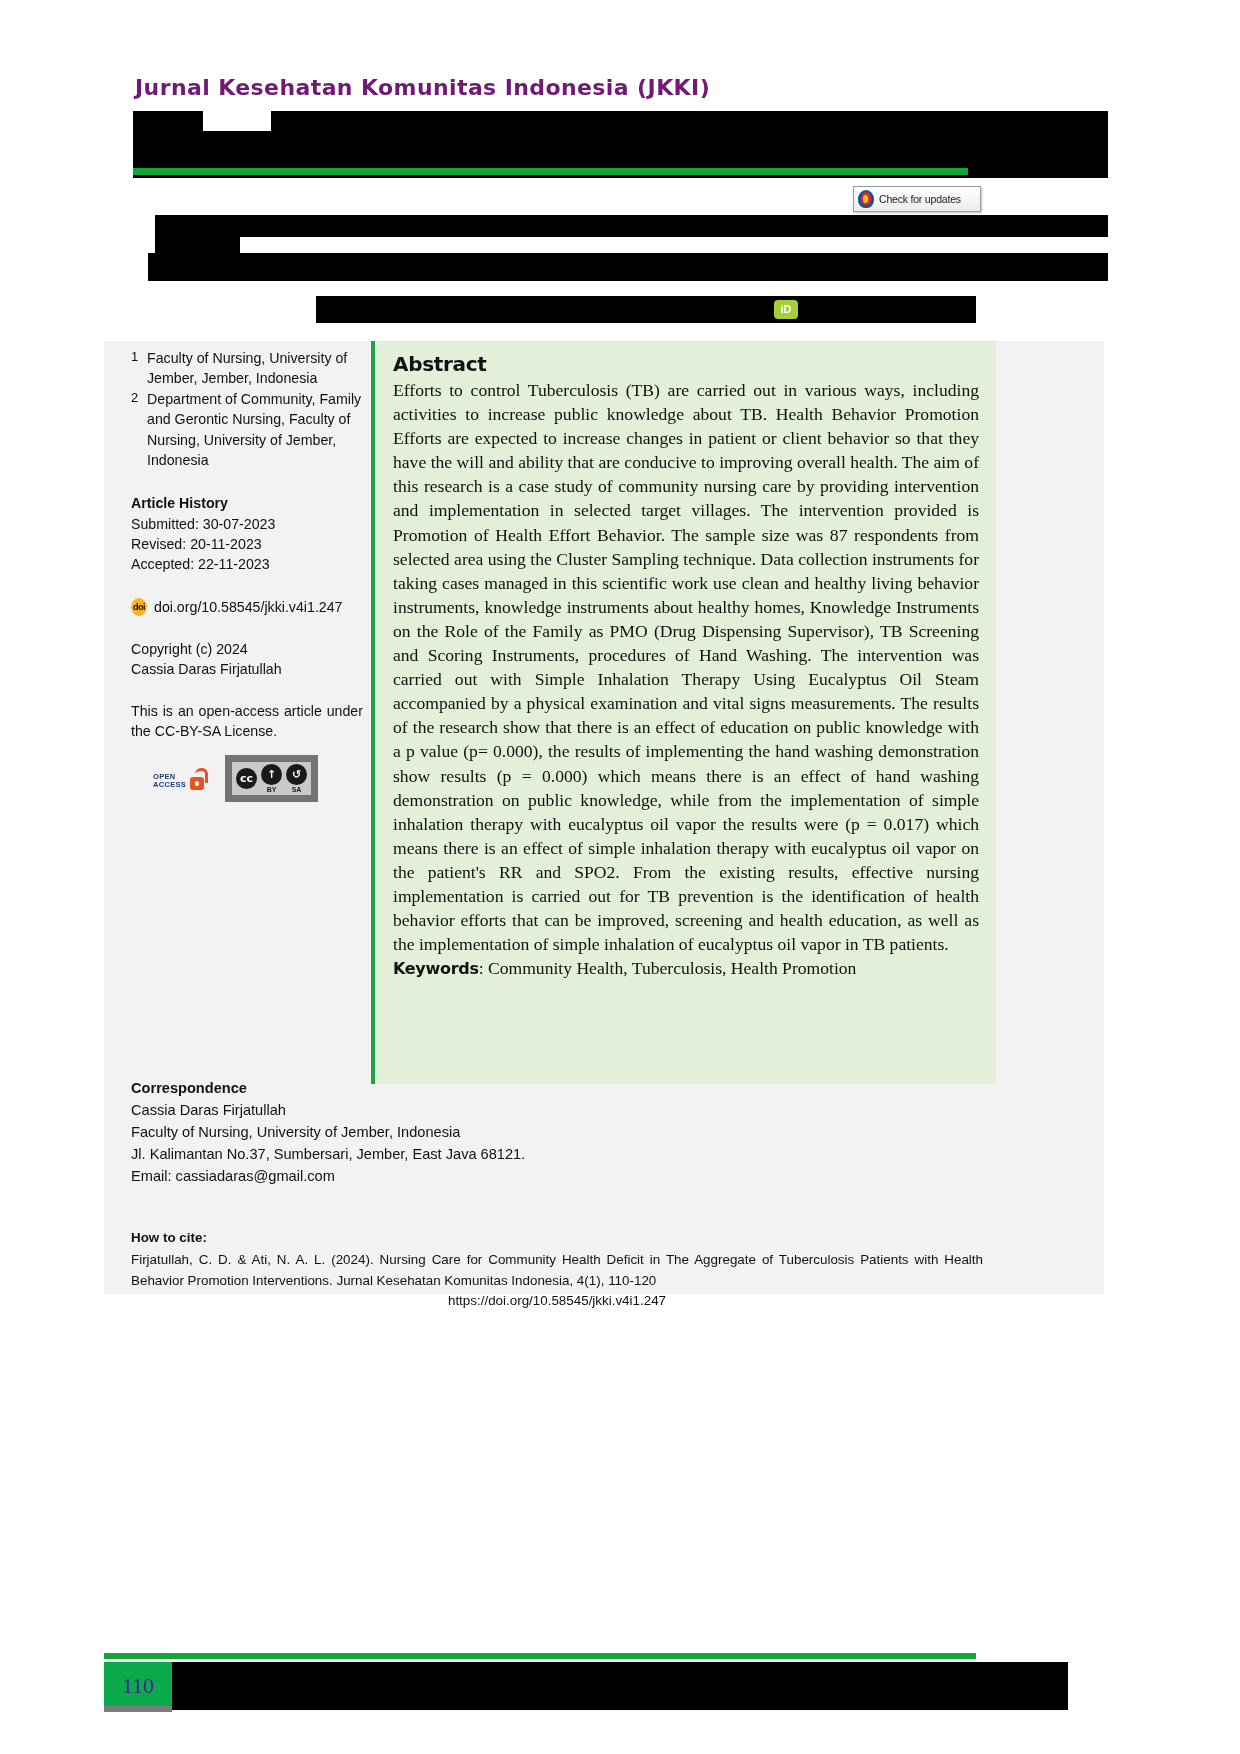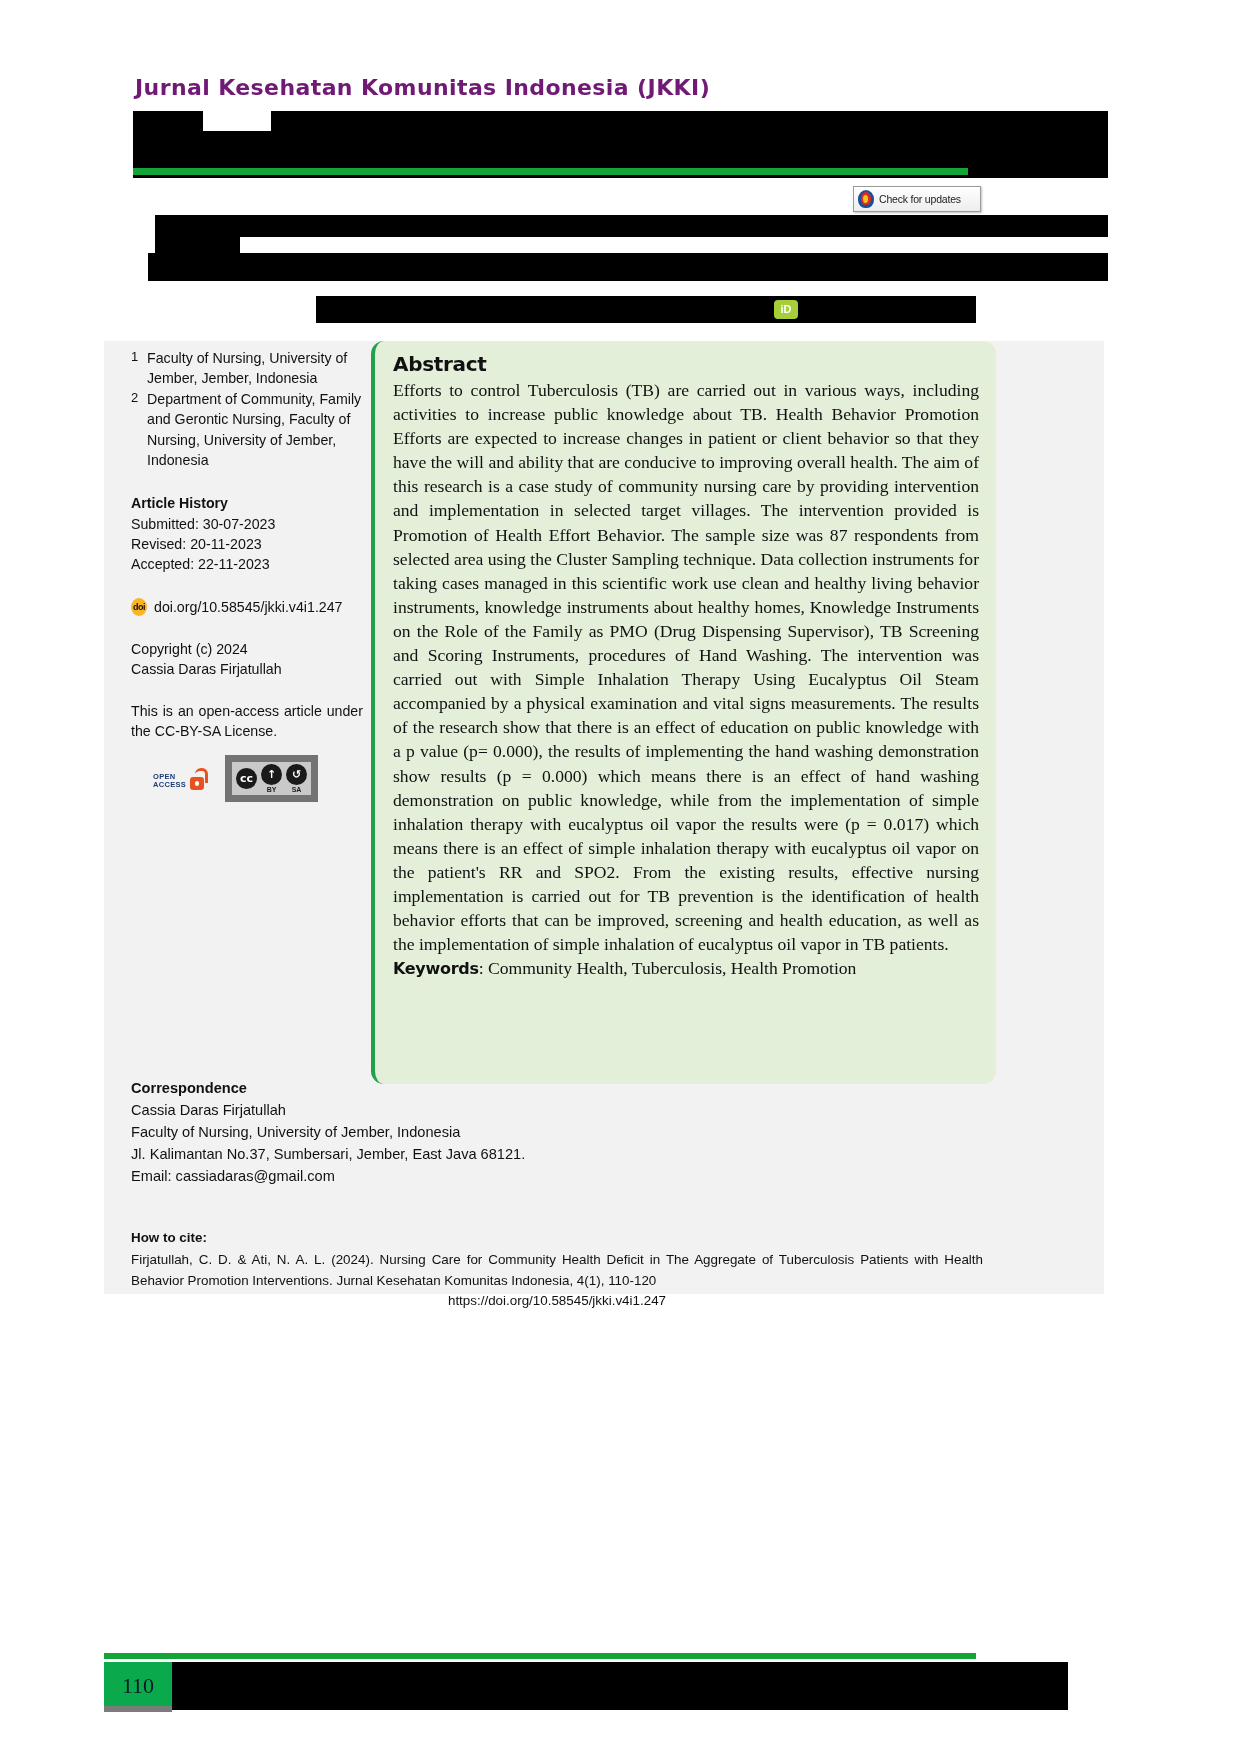--- a/index.html
+++ b/index.html
@@ -263,21 +263,20 @@
   .abstract-box {
     position: absolute;
     left: 371px;
     top: 341px;
     width: 625px;
     height: 743px;
     background: #e3efd9;
     border-left: 4px solid #22a14b;
     box-sizing: border-box;
     padding: 11px 17px 6px 18px;
-    border-radius: 13px;
   }
   .abstract-title {
     font-family: "DejaVu Sans", sans-serif;
     font-weight: bold;
     font-size: 20px;
     color: #111;
     margin: 0 0 2px 0;
     letter-spacing: -0.3px;
   }
   .abstract-body {
@@ -334,21 +333,21 @@
     height: 6px;
     background: #13a538;
   }
   .page-num {
     position: absolute;
     left: 104px;
     top: 1662px;
     width: 68px;
     height: 48px;
     background: #0aa94b;
-    color: #0f172a;
+    color: #4c1d95;
     font-family: "Liberation Serif", serif;
     font-size: 22px;
     display: flex;
     align-items: center;
     justify-content: center;
     box-sizing: border-box;
   }
   .page-num-shadow {
     position: absolute;
     left: 104px;

